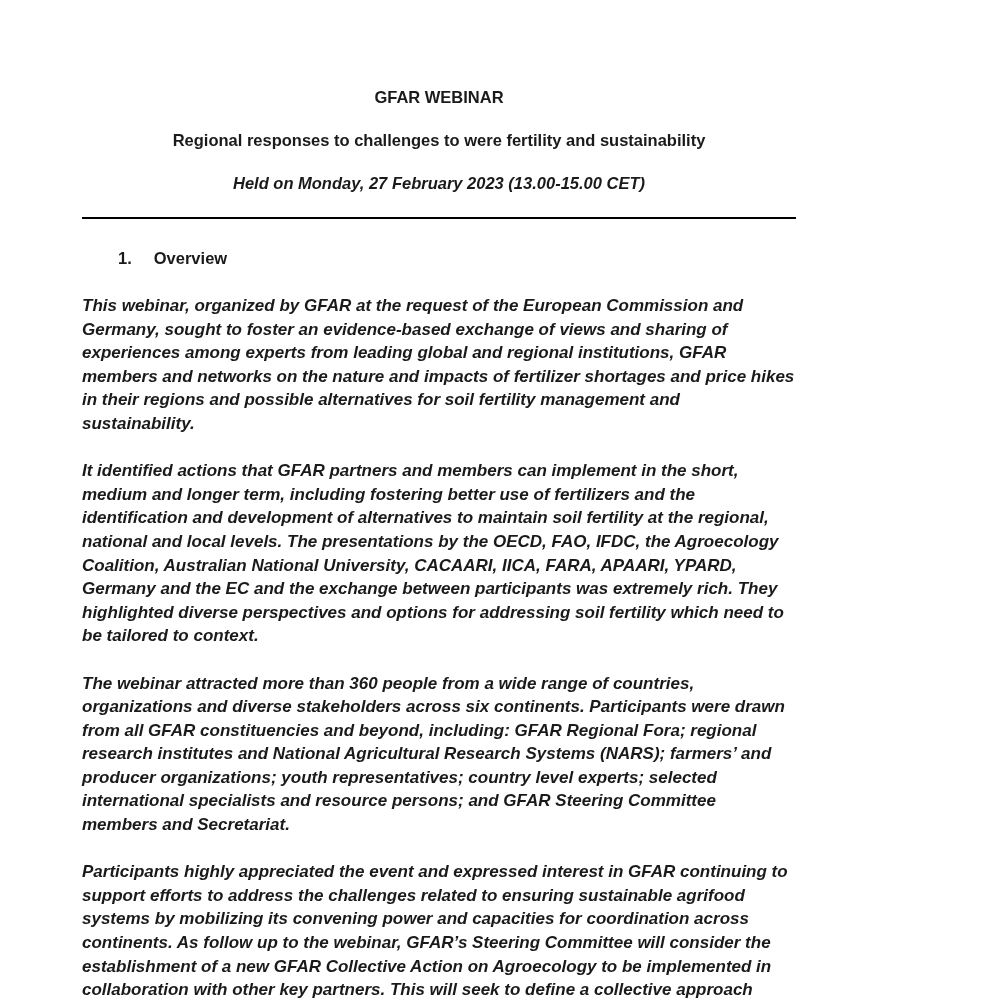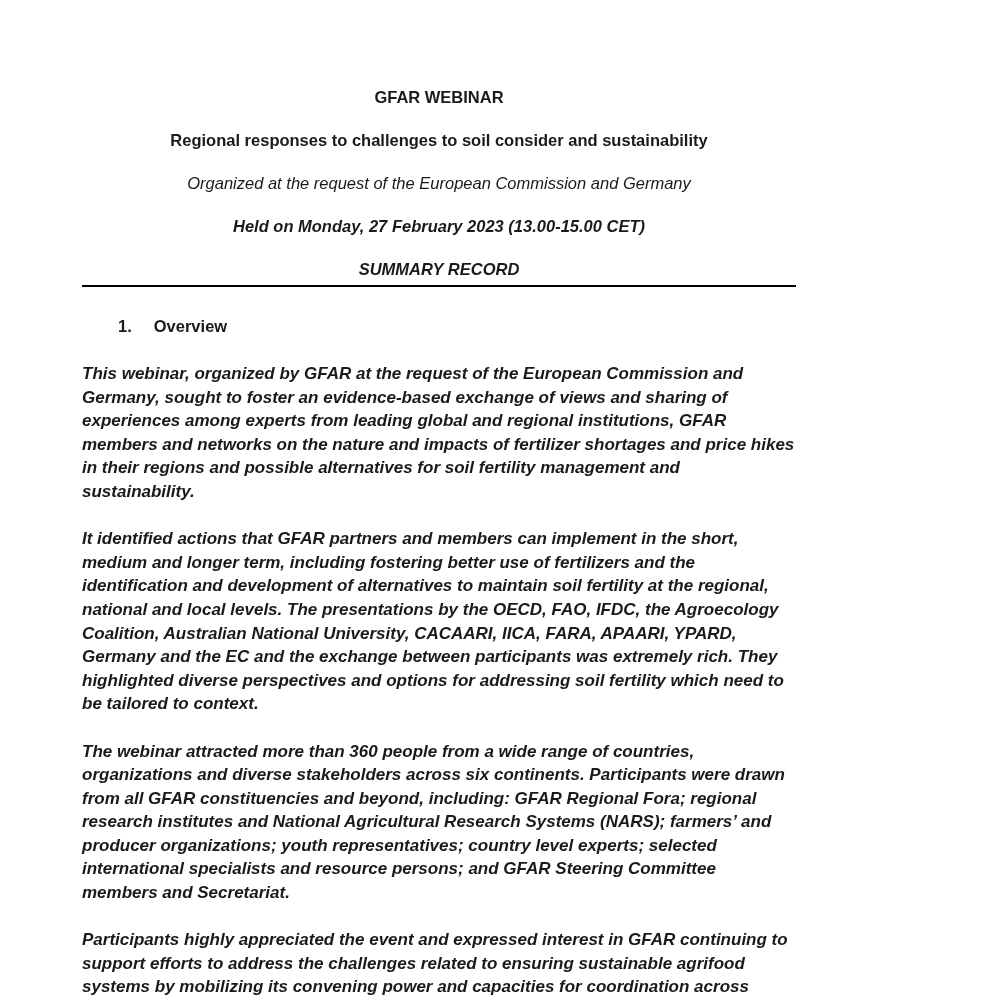--- a/index.html
+++ b/index.html
@@ -46,24 +46,22 @@
     text-align: left;
   }
 </style>
 </head>
 <body>
 
 <div class="page">
 
   <div class="doc-header">
     <p class="t-bold">GFAR WEBINAR</p>
-    <p class="t-bold">Regional responses to challenges to soil consider and sustainability</p>
-    <p class="t-italic">Organized at the request of the European Commission and Germany</p>
+    <p class="t-bold">Regional responses to challenges to were fertility and sustainability</p>
     <p class="t-bolditalic">Held on Monday, 27 February 2023 (13.00-15.00 CET)</p>
-    <p class="t-bolditalic summary-line">SUMMARY RECORD</p>
   </div>
 
   <hr class="divider">
 
   <div class="section-heading">
     <span>1.</span>
     <span>Overview</span>
   </div>
 
   <p class="body-para">This webinar, organized by GFAR at the request of the European Commission and Germany, sought to foster an evidence-based exchange of views and sharing of experiences among experts from leading global and regional institutions, GFAR members and networks on the nature and impacts of fertilizer shortages and price hikes in their regions and possible alternatives for soil fertility management and sustainability.</p>

